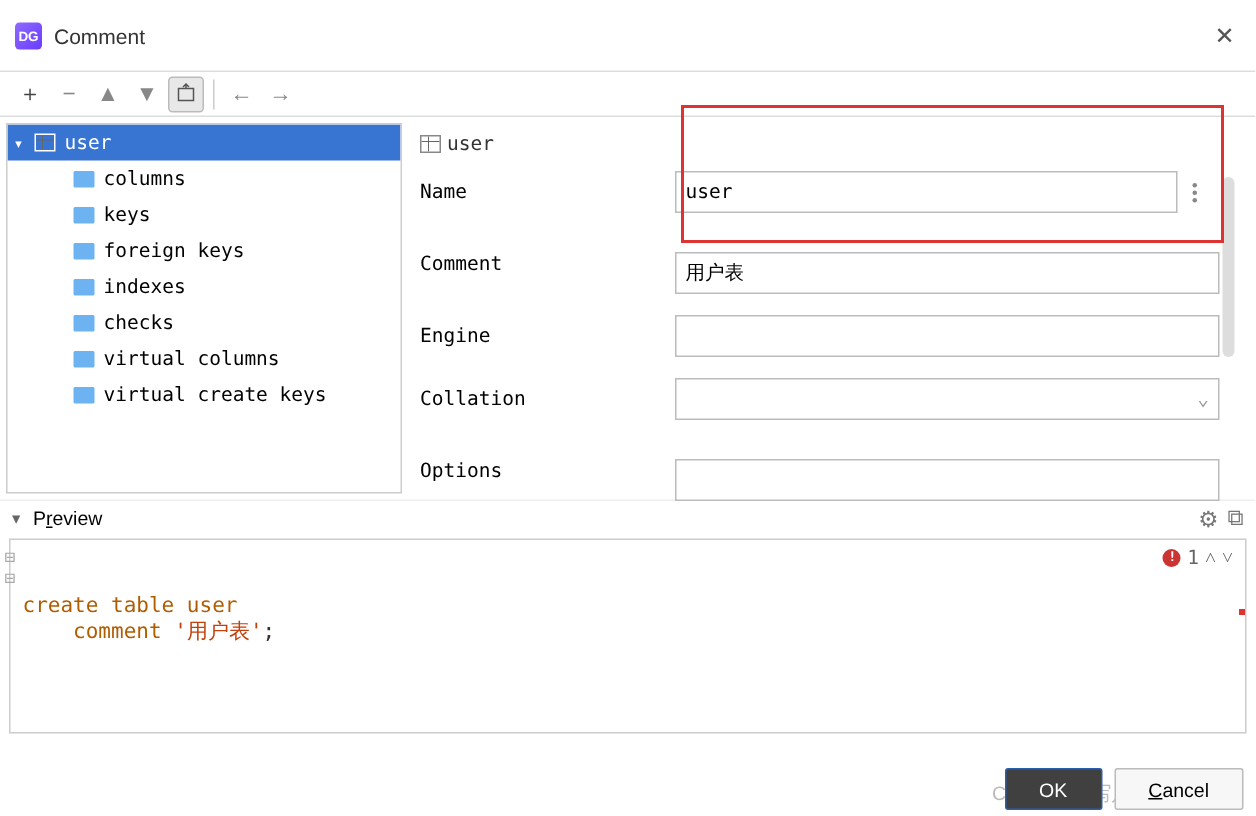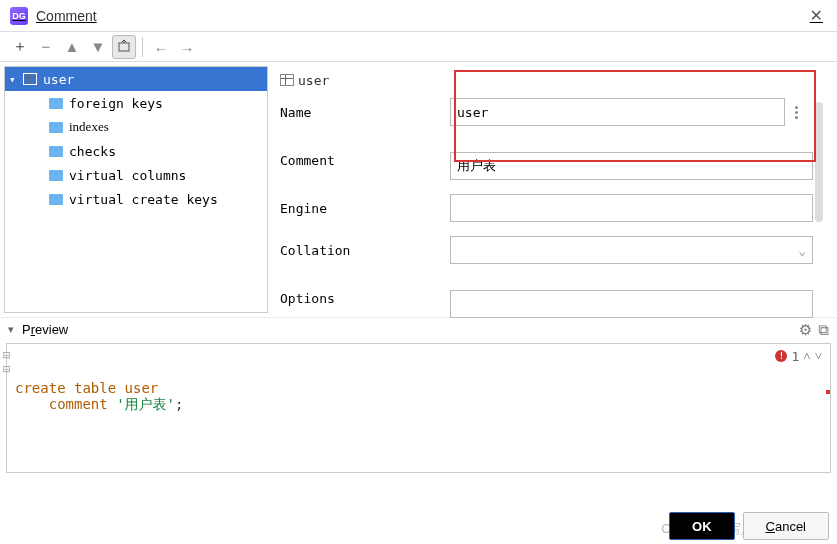--- a/index.html
+++ b/index.html
@@ -1,17 +1,17 @@
 <!DOCTYPE html>
 <html><head>
 <meta charset="utf-8">
 <style>
 * { box-sizing: border-box; margin: 0; padding: 0; }
 body { font-family: sans-serif; font-size: 13px; background: #fff; color: #000; width: 837px; height: 544px; overflow: hidden; }
-.titlebar { display: flex; align-items: center; height: 32px; padding: 0 10px; border-bottom: 1px solid #ddd; text-decoration: underline; }
+.titlebar { display: flex; align-items: center; height: 48px; padding: 0 10px; border-bottom: 1px solid #ddd; }
 .app-icon { width: 18px; height: 18px; background: linear-gradient(135deg, #8e6bff, #6b3bff); border-radius: 3px; margin-right: 8px; display: flex; align-items: center; justify-content: center; color: #fff; font-size: 9px; font-weight: bold; }
 .titlebar-title { flex: 1; font-size: 14px; color: #333; }
 .close-x { font-size: 16px; color: #555; padding: 0 4px; cursor: pointer; }
 .toolbar { display: flex; align-items: center; height: 30px; padding: 2px 8px; border-bottom: 1px solid #ddd; gap: 2px; }
 .tb-btn { width: 24px; height: 24px; display: flex; align-items: center; justify-content: center; color: #888; font-size: 15px; border: none; background: transparent; cursor: pointer; }
 .tb-btn.active { color: #444; }
 .tb-btn.framed { background: #e8e8e8; border: 1px solid #bbb; border-radius: 3px; }
 .tb-sep { width: 1px; height: 20px; background: #ccc; margin: 0 4px; }
 .main { display: flex; height: 255px; }
 .left-pane { width: 264px; border: 1px solid #ccc; margin: 4px; overflow: auto; background: #fff; }
@@ -38,28 +38,28 @@
 .select { height: 28px; border: 1px solid #bbb; width: 100%; display: flex; align-items: center; justify-content: flex-end; padding-right: 6px; color: #999; background: #fff; cursor: pointer; }
 .preview-bar { display: flex; align-items: center; height: 24px; padding: 0 8px; border-top: 1px solid #eee; }
 .preview-bar .chev { width: 14px; color: #666; font-size: 11px; cursor: pointer; }
 .preview-bar .lbl { font-size: 13px; }
 .preview-bar .lbl u { text-decoration: underline; }
 .preview-actions { margin-left: auto; display: flex; gap: 6px; color: #777; }
 .preview-actions span { cursor: pointer; font-size: 15px; }
 .editor { position: relative; height: 130px; border: 1px solid #ccc; margin: 2px 6px; font-family: "DejaVu Sans Mono", monospace; font-size: 14px; padding: 4px 8px; white-space: pre; color: #333; }
 .kw { color: #b05c00; }
 .ident { color: #b05c00; }
-.str { color: #15803d; text-align: center; }
+.str { color: #c2410c; text-align: center; }
 .err-line { position: absolute; right: 8px; top: 4px; display: flex; align-items: center; gap: 4px; color: #666; font-size: 13px; }
 .err-dot { width: 12px; height: 12px; background: #c33; border-radius: 50%; color: #fff; font-size: 9px; display: flex; align-items: center; justify-content: center; font-weight: bold; }
 .gutter-icon { position: absolute; left: -4px; top: 4px; color: #aaa; font-size: 12px; line-height: 14px; }
 .red-mark { position: absolute; right: 0; top: 46px; width: 4px; height: 4px; background: #d33; }
 .footer { position: absolute; bottom: 4px; right: 8px; display: flex; gap: 8px; align-items: center; }
 .btn { height: 28px; padding: 0 22px; font-size: 13px; border: 1px solid #bbb; background: #f7f7f7; cursor: pointer; border-radius: 2px; }
-.btn.primary { background: #000000; color: #fff; border-color: #2a5fb0; font-weight: bold; }
+.btn.primary { background: #404040; color: #fff; border-color: #2a5fb0; font-weight: normal; }
 .watermark { position: absolute; bottom: 6px; right: 70px; color: #bbb; font-size: 13px; z-index: 0; }
 </style>
 </head>
 <body>
 
 <div class="titlebar">
   <div class="app-icon">DG</div>
   <div class="titlebar-title">Comment</div>
   <div class="close-x">✕</div>
 </div>
@@ -83,23 +83,31 @@
 <div class="main">
   <div class="left-pane">
     <div class="tree-row sel">
       <span class="tree-chevron">▾</span>
       <span class="table-icon"></span>
       <span>user</span>
     </div>
     <div id="tree-children">
         <div class="tree-row" style="padding-left: 44px;">
           <span class="folder-icon"></span>
+          <span>columns</span>
+        </div>
+        <div class="tree-row" style="padding-left: 44px;">
+          <span class="folder-icon"></span>
+          <span>keys</span>
+        </div>
+        <div class="tree-row" style="padding-left: 44px;">
+          <span class="folder-icon"></span>
           <span>foreign keys</span>
         </div>
-        <div class="tree-row" style="padding-left: 44px; font-family: Liberation Serif, serif;">
+        <div class="tree-row" style="padding-left: 44px;">
           <span class="folder-icon"></span>
           <span>indexes</span>
         </div>
         <div class="tree-row" style="padding-left: 44px;">
           <span class="folder-icon"></span>
           <span>checks</span>
         </div>
         <div class="tree-row" style="padding-left: 44px; align-items: center;">
           <span class="folder-icon"></span>
           <span>virtual columns</span>

